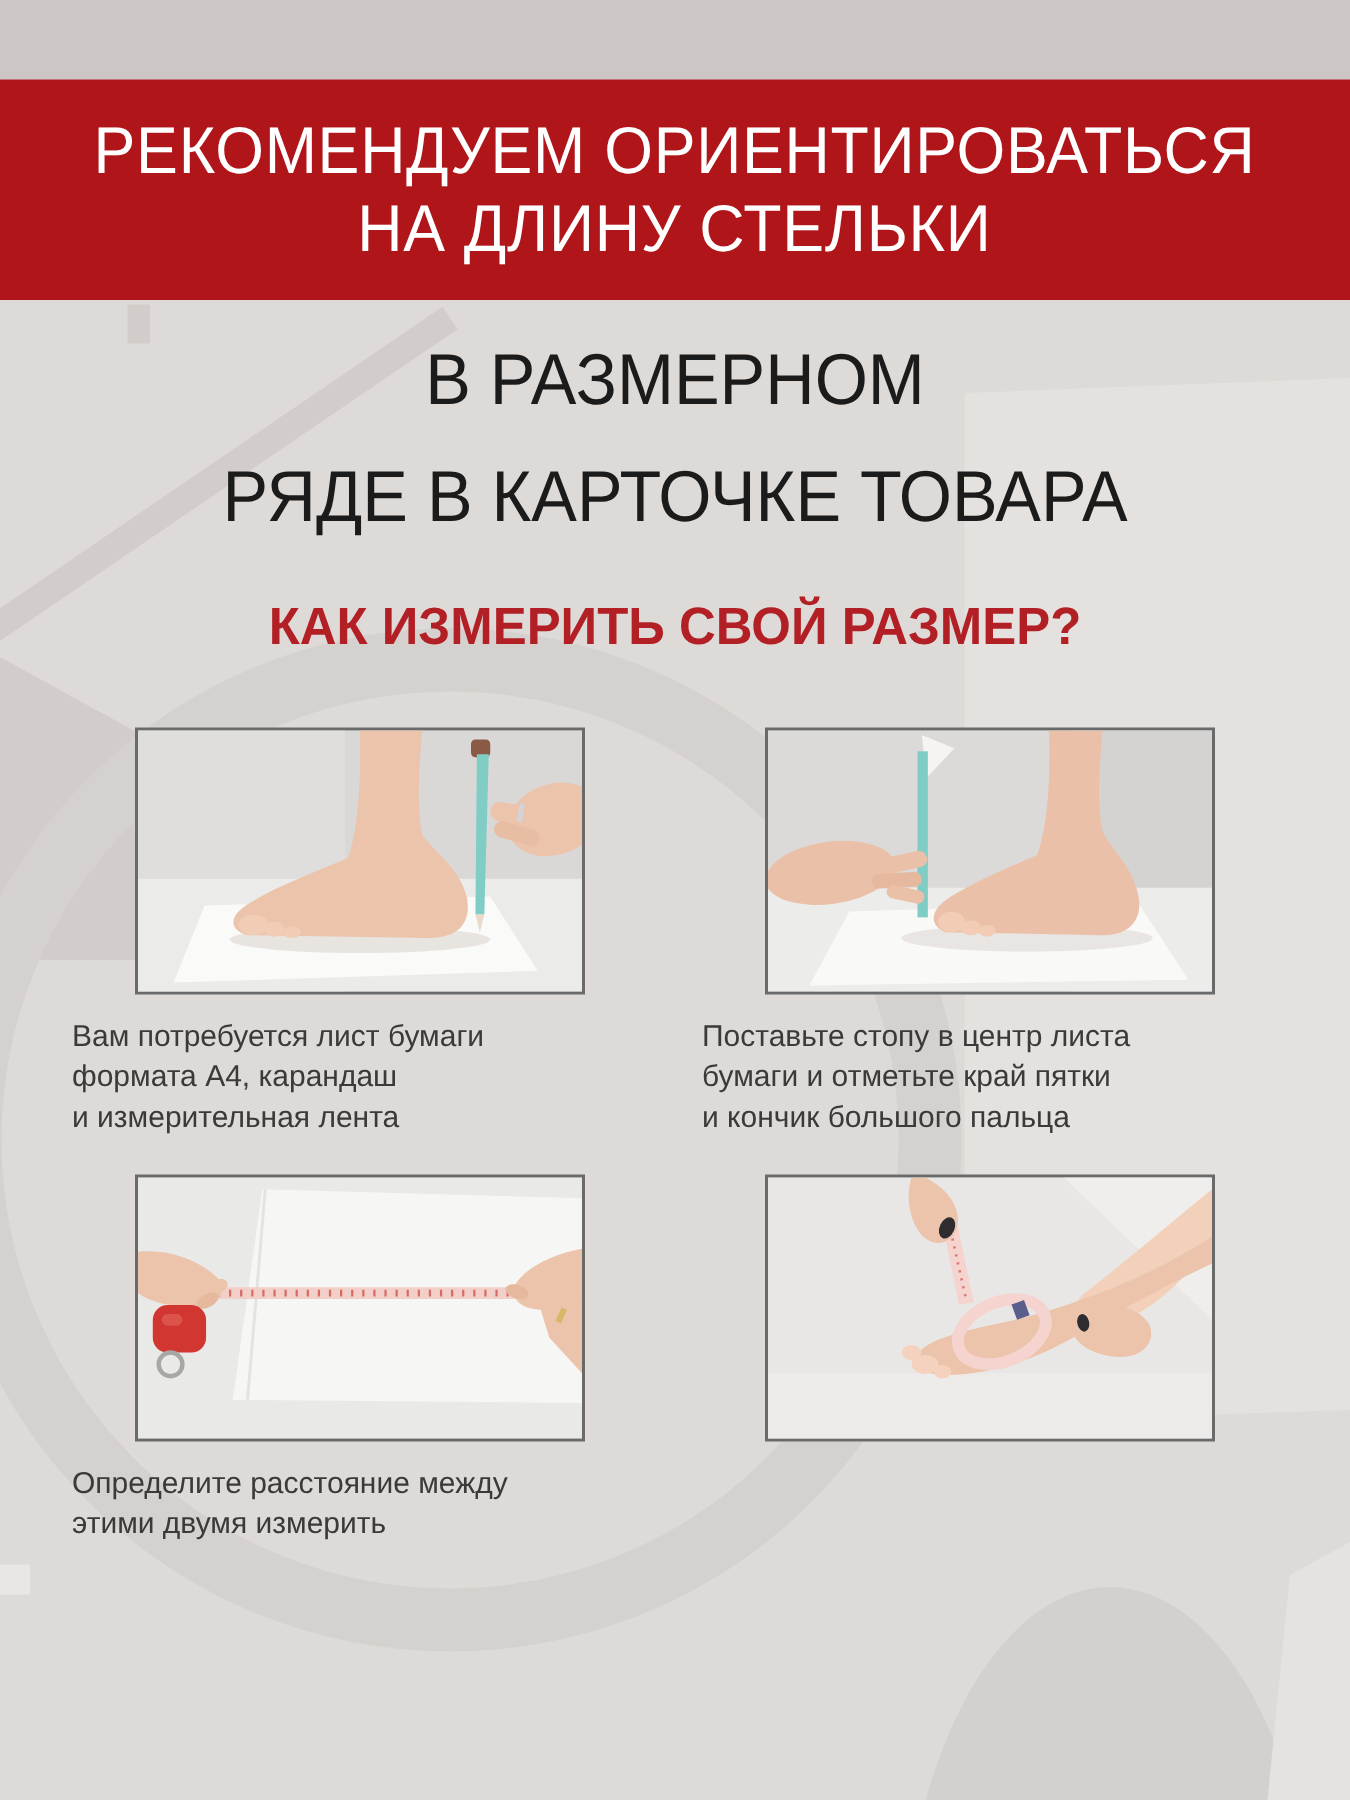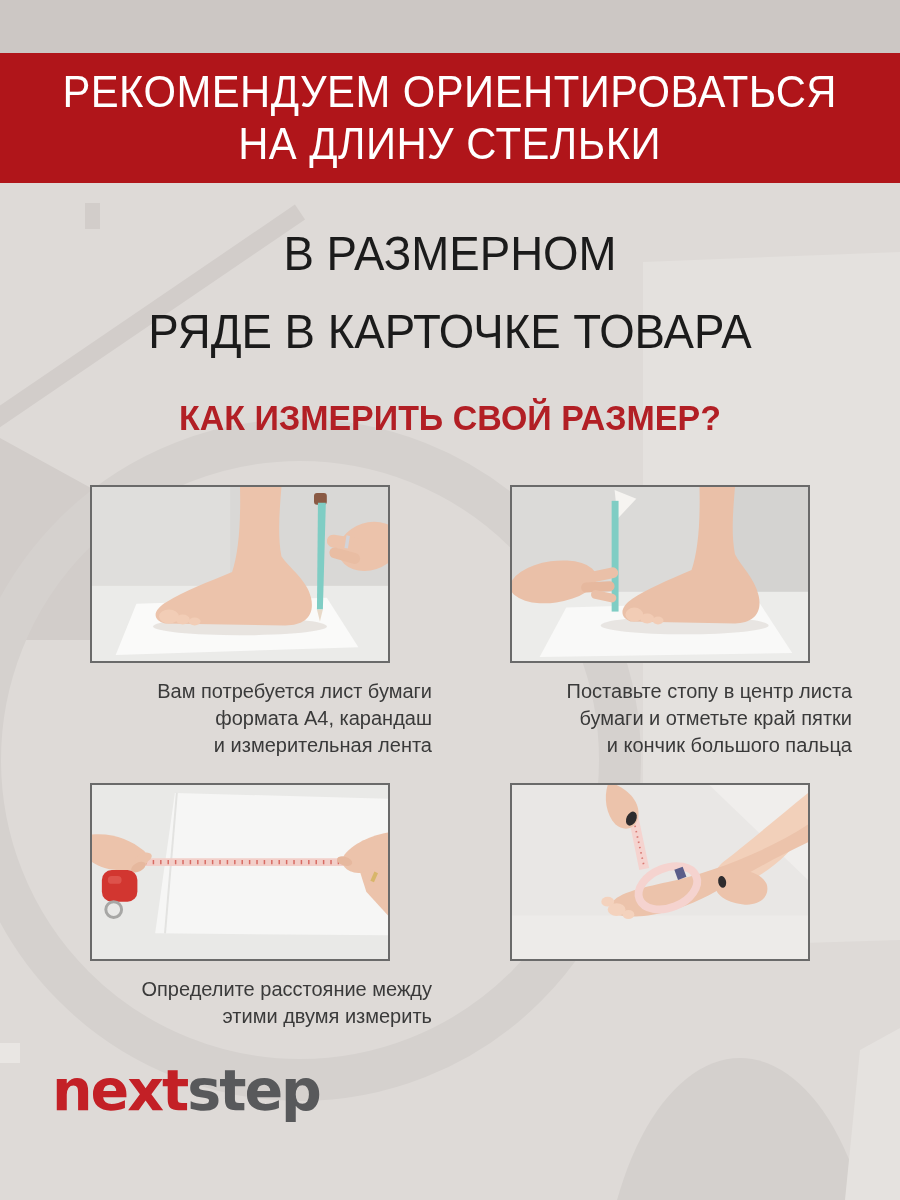--- a/index.html
+++ b/index.html
@@ -6,21 +6,21 @@
   body{
     width:900px;height:1200px;position:relative;overflow:hidden;
     background:#dedad7;
     font-family:"Liberation Sans",sans-serif;
   }
   .poster{position:absolute;inset:0;}
   
   .bg-svg{position:absolute;left:0;top:0;width:900px;height:1200px;}
   
   .banner{
-    position:absolute;left:0;top:53px;width:900px;height:130px;
+    position:absolute;left:0;top:53px;width:900px;height:147px;
     background:#b0151a;color:#ffffff;
     display:flex;flex-direction:column;justify-content:center;align-items:center;gap:2px;
     text-align:left;
   }
   .banner-line{font-size:44px;font-weight:500;letter-spacing:.5px;transform:scaleX(.95);white-space:nowrap;}
   
   .heading{
     position:absolute;left:0;top:215px;width:900px;text-align:center;
     color:#1b1b1b;font-size:48px;font-weight:500;line-height:78px;
   }
@@ -35,21 +35,21 @@
   .step-1{left:48px;top:485px;}
   .step-2{left:468px;top:485px;}
   .step-3{left:48px;top:783px;}
   .step-4{left:468px;top:783px;}
   .photo{
     width:300px;height:178px;margin:0 auto;box-sizing:border-box;
     border:2px solid #6a6a6a;background:#dcdcda;
   }
   .photo svg{display:block;width:100%;height:100%;}
   .caption{
-    margin-top:15px;text-align:right;white-space:pre-line;
+    margin-top:15px;text-align:left;white-space:pre-line;
     color:#3a3a3a;font-size:20px;line-height:27px;font-weight:400;
   }
   
   .logo{position:absolute;left:52px;top:1062px;}
   .logo-word{font-family:"DejaVu Sans",sans-serif;font-weight:700;font-size:57px;line-height:1;letter-spacing:-2px;}
   .logo-next{color:#c32026;}
   .logo-step{color:#58595b;}
   .logo-tagline{
     margin-top:7px;font-family:"DejaVu Sans",sans-serif;font-weight:700;
     font-size:22px;color:#414042;letter-spacing:1.5px;
@@ -176,16 +176,15 @@
         <rect x="166" y="84" width="9" height="11" fill="#5a5e8a" transform="rotate(-20 170 89)"></rect>
         <path d="M106,0 C119,6 130,18 128,32 C126,44 114,48 105,40 C95,30 93,12 97,0 Z" fill="#ecc3ab"></path>
         <ellipse cx="121" cy="34" rx="5" ry="7.5" fill="#2e2c2e" transform="rotate(25 121 34)"></ellipse>
         <path d="M216,88 C234,84 252,88 258,100 C262,112 252,122 236,121 C220,120 206,112 206,102 C206,94 210,90 216,88 Z" fill="#ecc3ab"></path>
         <ellipse cx="213" cy="98" rx="4" ry="6" fill="#2e2c2e" transform="rotate(-12 213 98)"></ellipse>
       </svg>
     </div>
   </figure>
 
   <footer class="logo">
-    <div class="logo-word"><span class="logo-next">next</span><span class="logo-step">step</span></div>
   </footer>
 
 </div>
 
 </body></html>

